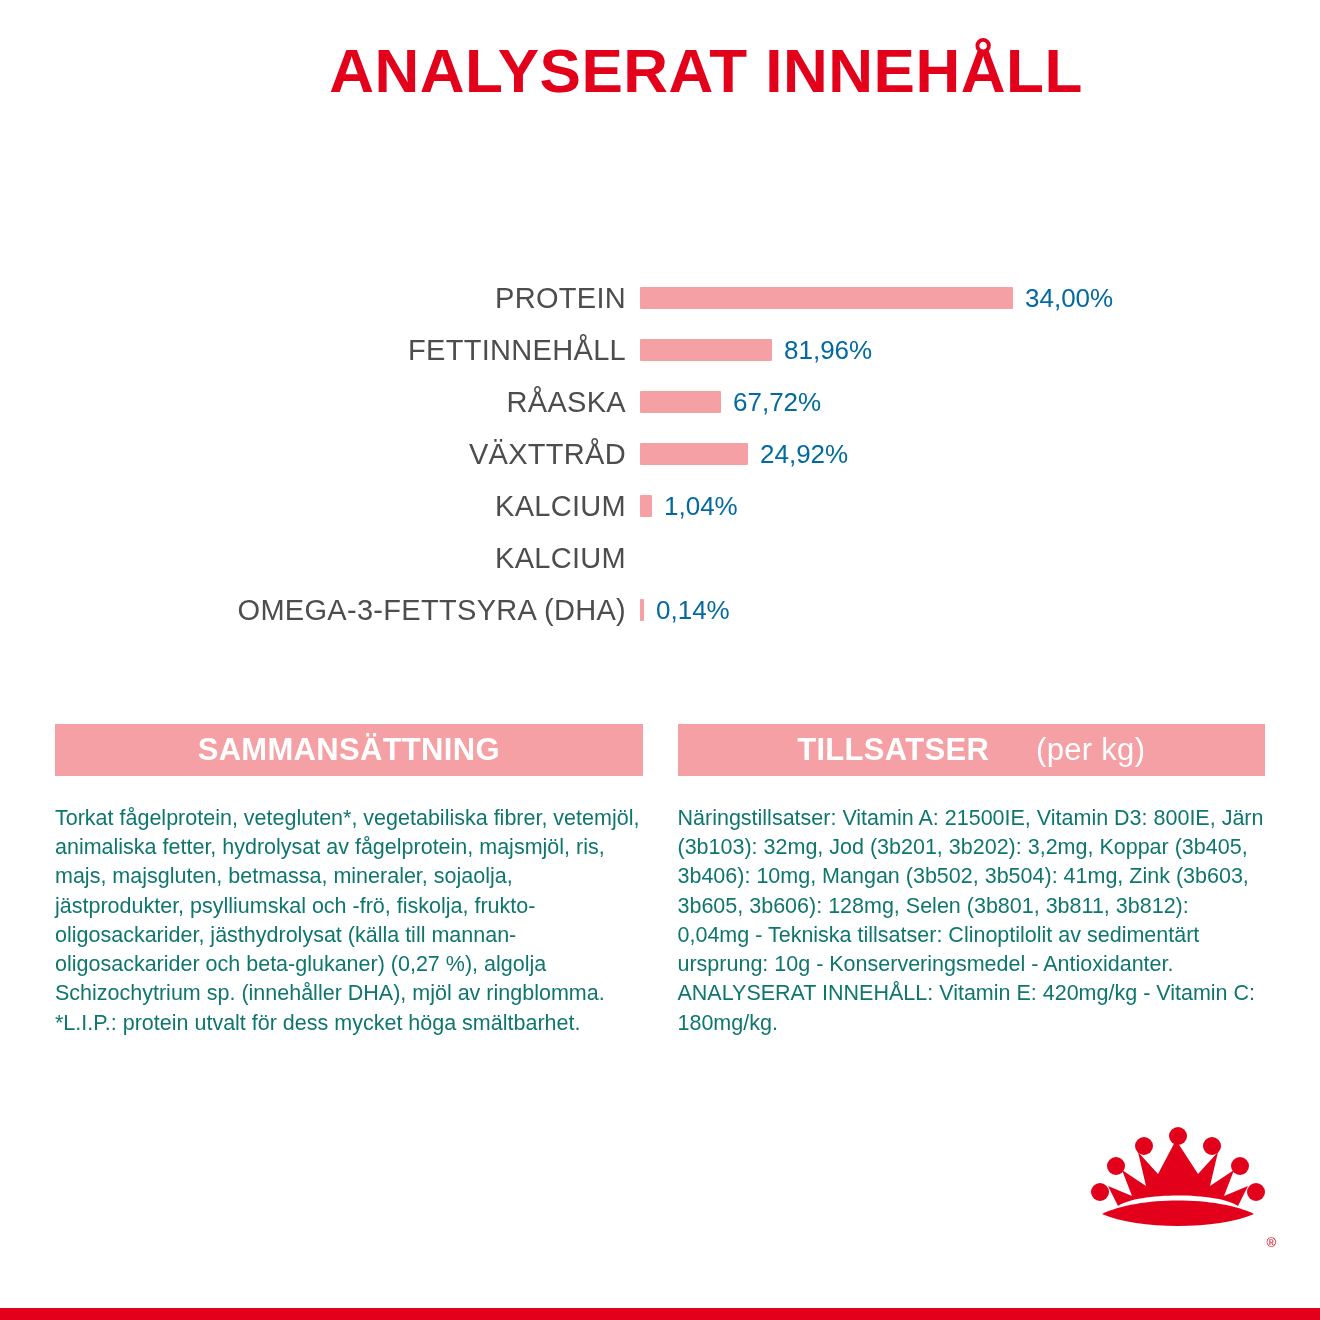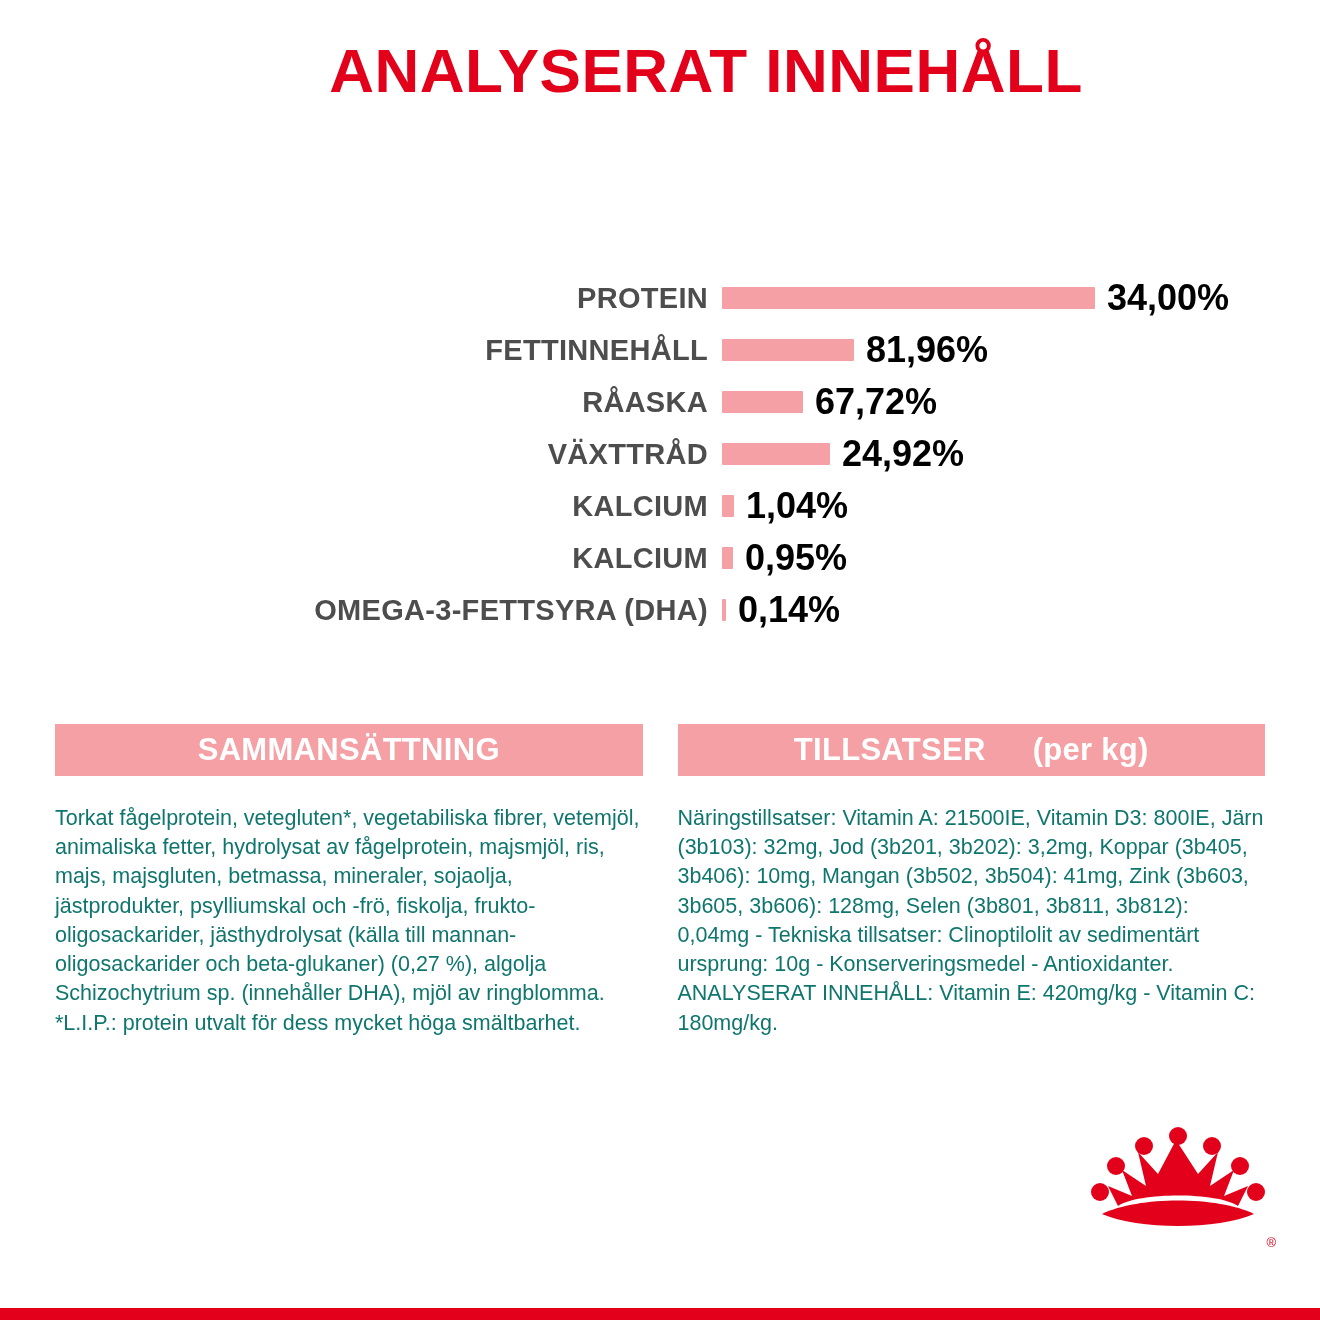--- a/index.html
+++ b/index.html
@@ -36,45 +36,45 @@
     top: 272px;
     left: 0;
     width: 1320px;
   }
   .chart-row {
     display: flex;
     align-items: center;
     height: 52px;
   }
   .chart-label {
-    width: 722px;
+    width: 640px;
     text-align: right;
     padding-right: 14px;
     box-sizing: border-box;
     color: #4d4d4d;
     font-size: 29px;
-    font-weight: bold;
+    font-weight: normal;
     letter-spacing: 0.3px;
     white-space: nowrap;
   }
   .bar-wrap {
     display: flex;
     align-items: center;
     flex: 1;
   }
   .bar {
     height: 22px;
     background: #f4a0a4;
     border-radius: 1px;
     min-width: 3px;
   }
   .bar-value {
-    color: #000000;
-    font-size: 36px;
-    font-weight: bold;
+    color: #0369a1;
+    font-size: 26px;
+    font-weight: normal;
     margin-left: 12px;
     white-space: nowrap;
   }
 
   
   .columns {
     position: absolute;
     top: 724px;
     left: 55px;
     width: 1210px;
@@ -90,21 +90,21 @@
     height: 52px;
     display: flex;
     align-items: center;
     justify-content: center;
     font-size: 31px;
     font-weight: bold;
     letter-spacing: 0.3px;
     white-space: nowrap;
   }
   .col-head .light {
-    font-weight: bold;
+    font-weight: normal;
     margin-left: 47px;
   }
   .col-body {
     margin-top: 28px;
     color: #0f766e;
     font-size: 21.5px;
     line-height: 1.36;
     white-space: pre-line;
   }
 
@@ -185,24 +185,20 @@
   <div class="chart-row">
     <div class="chart-label">KALCIUM</div>
     <div class="bar-wrap">
       <div class="bar" style="width:12px"></div>
       <div class="bar-value">1,04%</div>
     </div>
   </div>
 
   <div class="chart-row">
     <div class="chart-label">KALCIUM</div>
-    <div class="bar-wrap">
-      <div class="bar" style="width:11px"></div>
-      <div class="bar-value">0,95%</div>
-    </div>
   </div>
 
   <div class="chart-row">
     <div class="chart-label">OMEGA-3-FETTSYRA (DHA)</div>
     <div class="bar-wrap">
       <div class="bar" style="width:4px"></div>
       <div class="bar-value">0,14%</div>
     </div>
   </div>
 

